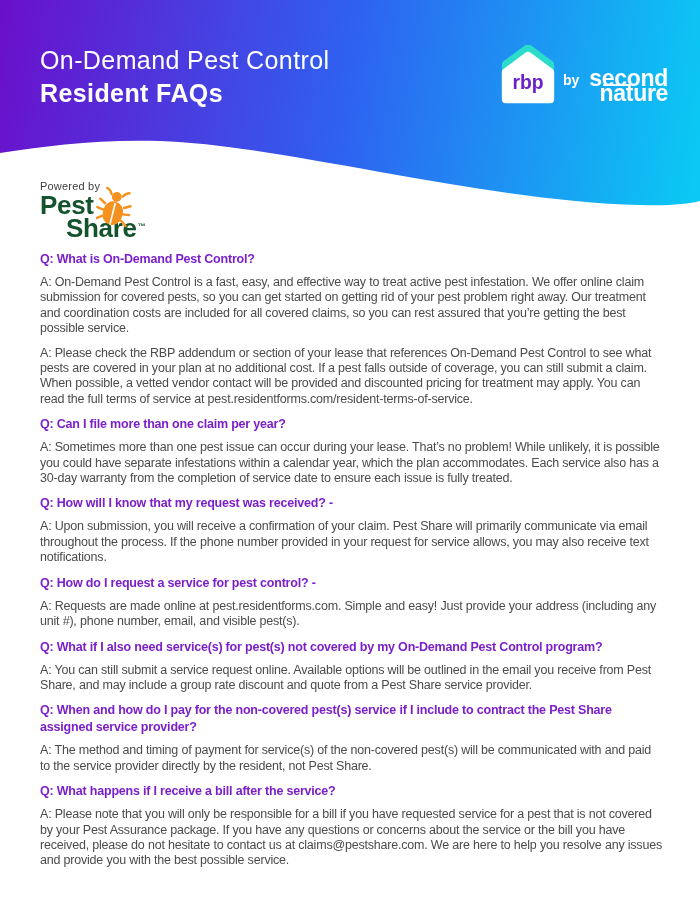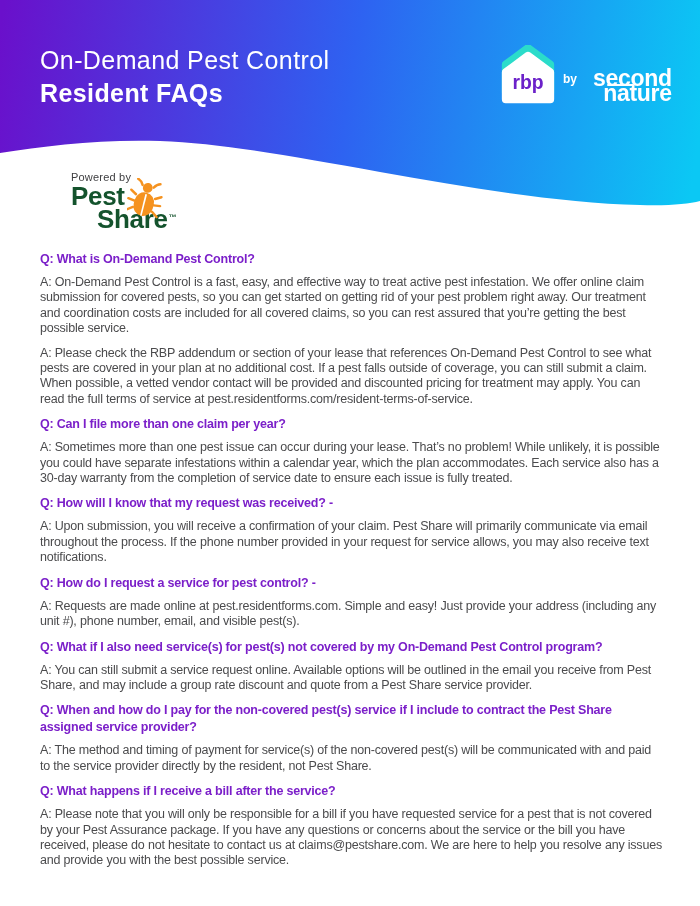--- a/index.html
+++ b/index.html
@@ -10,27 +10,27 @@
   .hero{position:relative;width:560px;height:248px;}
   .hero-wave{position:absolute;left:0;top:0;display:block;}
   .hero-titles{position:absolute;left:40px;top:44px;color:#ffffff;}
   .title1{font-size:25px;font-weight:400;line-height:33px;letter-spacing:0.4px;}
   .title2{font-size:25px;font-weight:700;line-height:33px;letter-spacing:0.4px;}
 
   
   .rbp-lockup{position:absolute;left:497px;top:45px;display:flex;align-items:center;}
   .rbp-badge{display:block;}
   .sn-lockup{display:flex;margin-left:4px;margin-top:17px;color:#ffffff;}
-  .sn-by{font-size:12px;font-weight:700;margin:1px 16px 0 0;}
+  .sn-by{font-size:14px;font-weight:700;margin:1px 10px 0 0;}
   .sn-words{display:flex;flex-direction:column;align-items:flex-end;font-size:23px;font-weight:700;line-height:14.5px;letter-spacing:-0.3px;}
   .sn-second{position:relative;}
   .sn-second::after{content:"";position:absolute;left:14px;bottom:-0.5px;width:27px;height:2px;background:#ffffff;border-radius:1px;}
 
   
-  .powered{position:absolute;left:40px;top:171px;margin-left:31px;}
+  .powered{position:absolute;left:40px;top:180px;}
   .powered-label{font-size:11px;font-weight:400;color:#3e3e40;letter-spacing:0.2px;}
   .pest-wordmark{position:relative;margin-top:2px;color:#14532d;font-weight:700;letter-spacing:-0.3px;}
   .pest-line{font-size:26px;line-height:22px;}
   .share-line{font-size:26px;line-height:22px;margin-left:26px;}
   .tm{font-size:8px;vertical-align:8px;margin-left:1px;}
   .bug{position:absolute;left:56px;top:-7px;}
 
   
   .faq-list{position:relative;padding:3px 38px 0 40px;}
   .faq-item{margin:0;}

